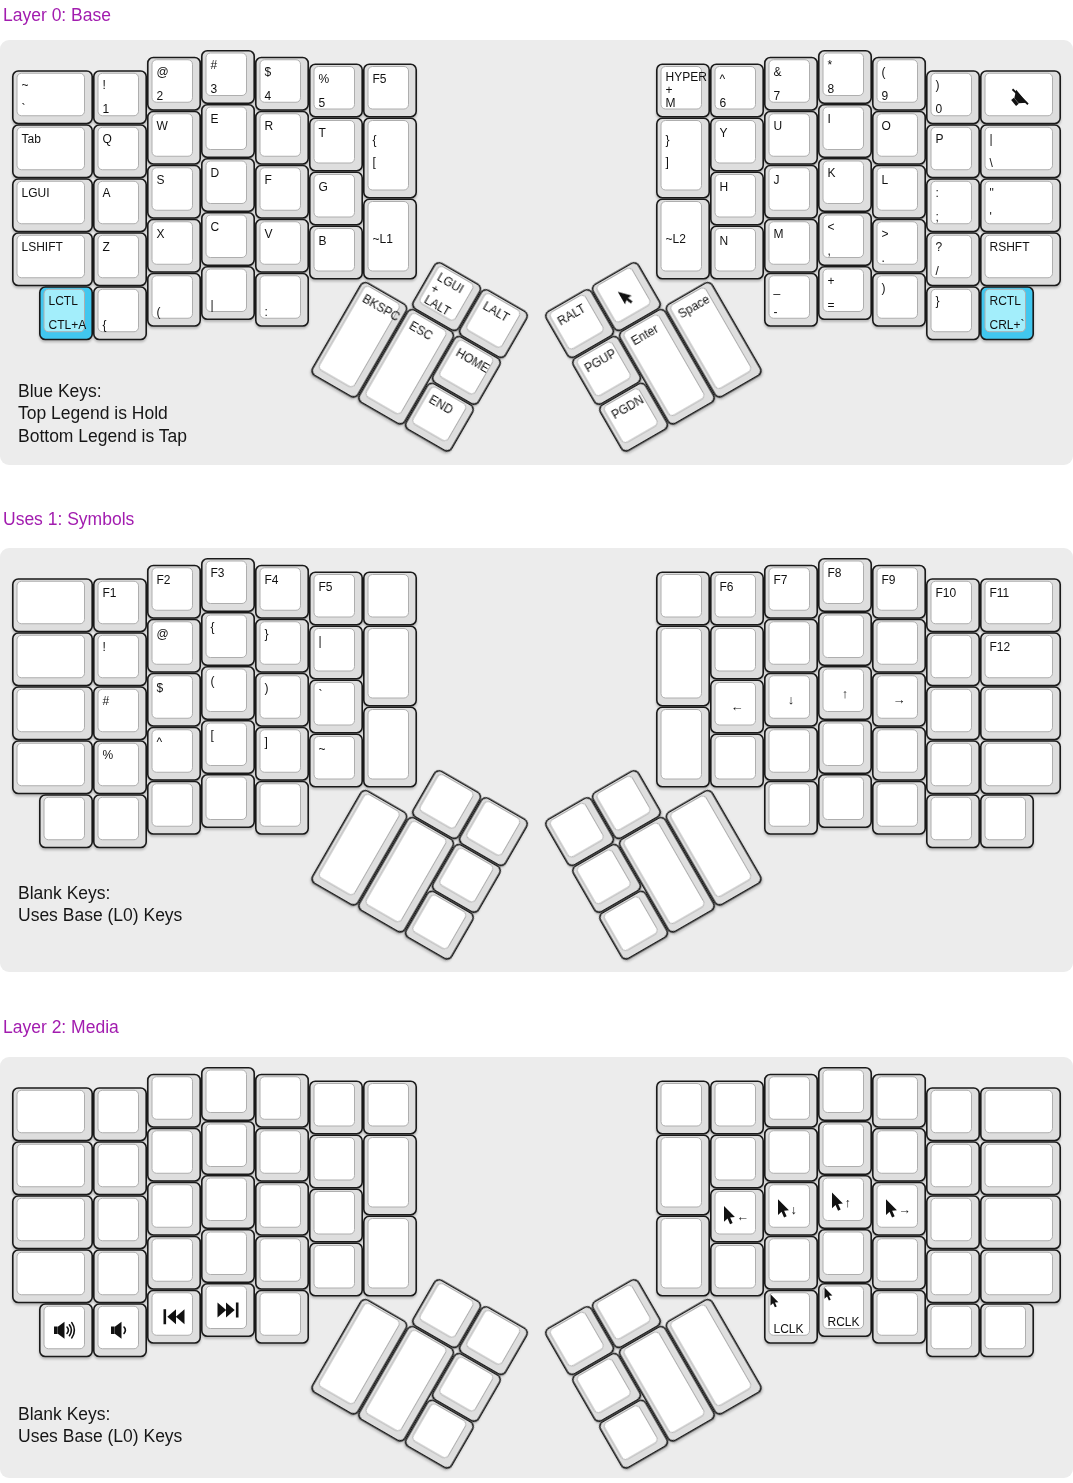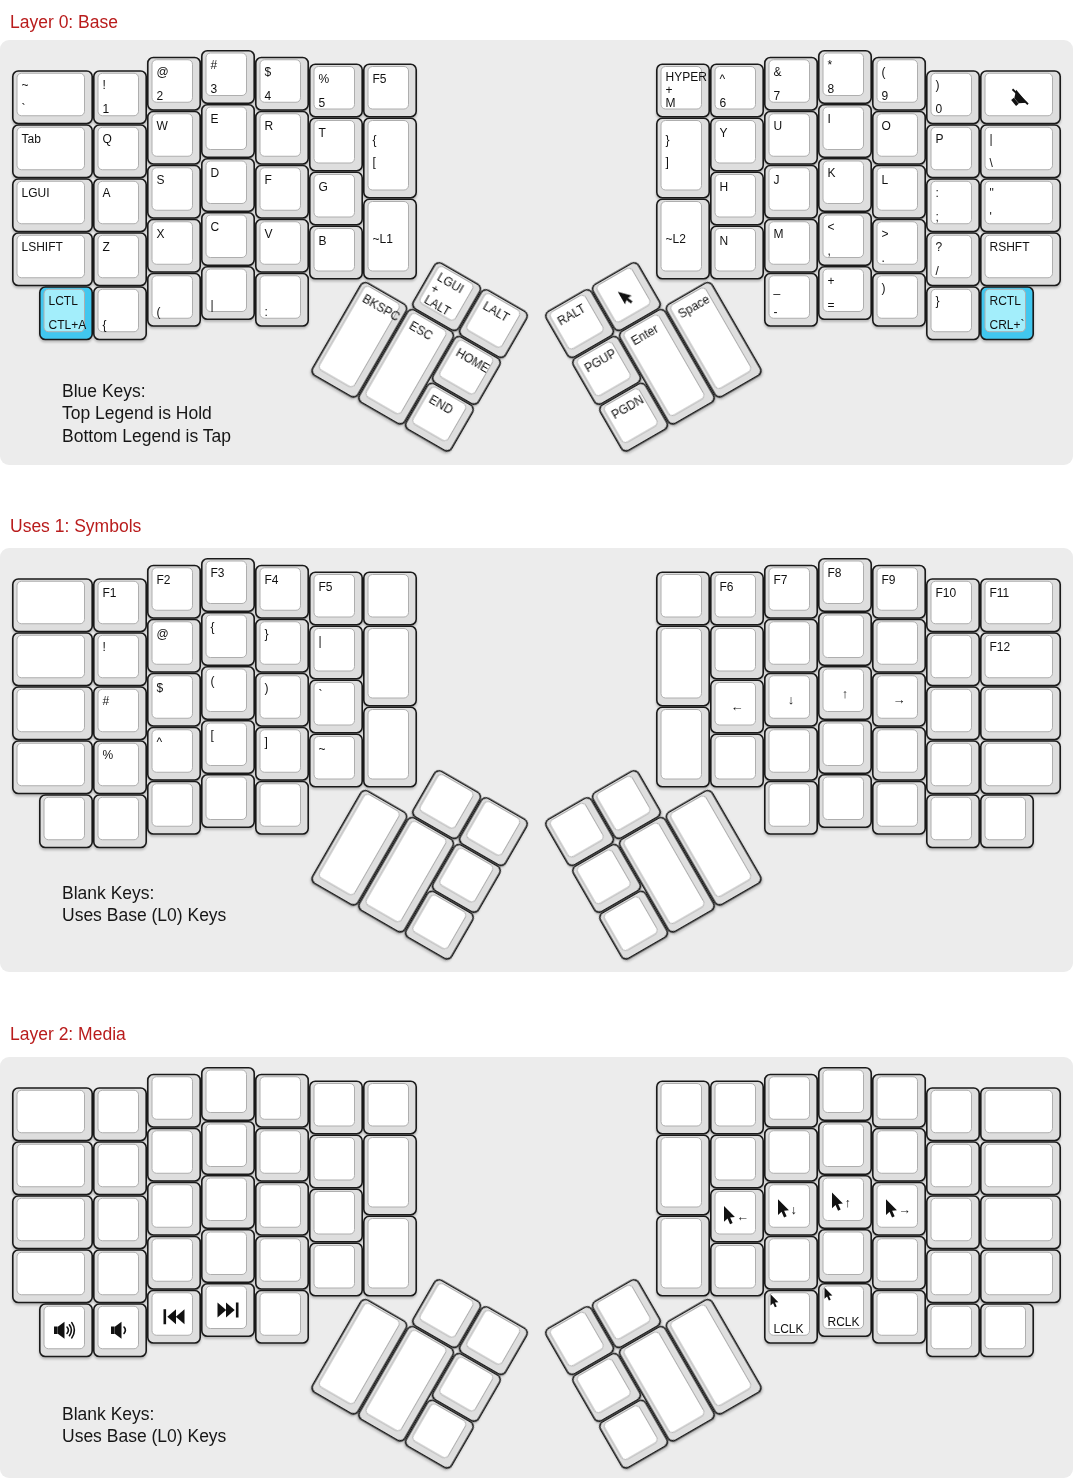--- a/index.html
+++ b/index.html
@@ -1,23 +1,23 @@
 <!DOCTYPE html>
 <html><head>
 <meta charset="utf-8">
 <style>
   html,body{margin:0;padding:0;background:#ffffff;}
   body{width:1073px;height:1483px;position:relative;overflow:hidden;
        font-family:"Liberation Sans","DejaVu Sans",sans-serif;color:#111;}
-  .hd{position:absolute;left:2px;margin:8px;font-size:17.5px;line-height:22px;
-      font-weight:400;color:#b91c1c;}
+  .hd{position:absolute;left:2px;margin:1px;font-size:17.5px;line-height:22px;
+      font-weight:400;color:#a21caf;}
   .panel{position:absolute;left:0;width:1073px;background:#ececec;border-radius:9px;}
   .kb{position:absolute;left:0;top:0;display:block;}
   .caption{position:absolute;left:18px;font-size:17.5px;line-height:22.3px;
-           color:#161616;white-space:pre-line;margin-left:44px;}
+           color:#161616;white-space:pre-line;}
   .key{filter:drop-shadow(0.5px 2px 1.1px rgba(0,0,0,0.22));}
   text{font-family:"Liberation Sans","DejaVu Sans",sans-serif;}
 </style>
 </head>
 <body>
 
 <h2 class="hd" style="top:3px">Layer 0: Base</h2>
 <div class="panel" style="top:40px;height:425px">
   <svg id="kb0" class="kb" width="1073" height="425" viewBox="0 0 1073 425">
       <g class="key">

